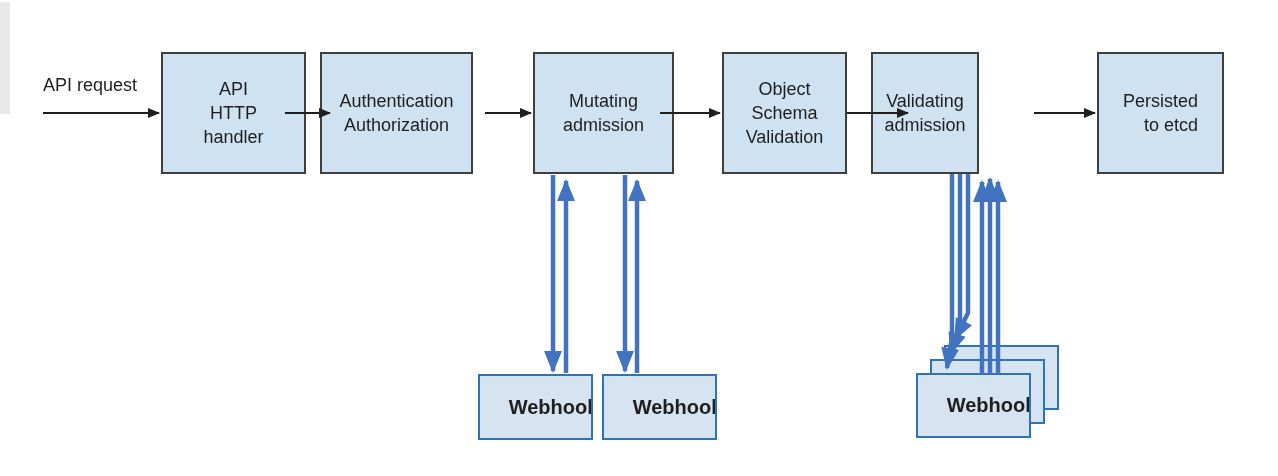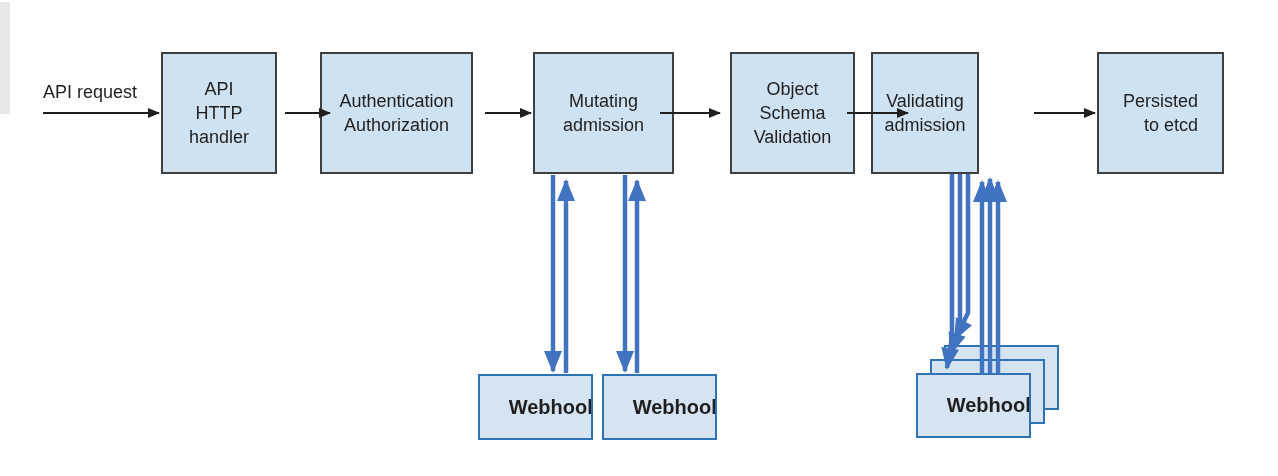--- a/index.html
+++ b/index.html
@@ -6,33 +6,33 @@
     --box-fill:#cfe2f1; --box-border:#3f3f3f; --webhook-fill:#d6e4f2; --webhook-border:#2e74b5;
     --flow-arrow:#1f1f1f; --webhook-arrow:#4173c0; --text:#1f1f1f; --background:#ffffff; --edge-artifact:#e8e8e8;
   }
   html,body{margin:0;padding:0;background:var(--background);}
   .canvas{
     position:relative; width:1278px; height:476px; background:var(--background);
     font-family:"Liberation Sans", sans-serif; color:var(--text); overflow:hidden;
   }
   .edge-artifact{position:absolute; left:0; top:2px; width:10px; height:112px; background:var(--edge-artifact);}
   .request-label{
-    position:absolute; left:43px; top:82px; font-size:18px; line-height:20px;
+    position:absolute; left:43px; top:75px; font-size:18px; line-height:20px;
     color:var(--text); white-space:nowrap;
   }
   .stage{
     position:absolute; top:52px; height:122px; box-sizing:border-box;
     background:var(--box-fill); border:2px solid var(--box-border);
     display:flex; align-items:center; justify-content:center; text-align:center;
     font-size:18px; line-height:24px; white-space:pre-line;
   }
-  .stage-0{left:161px; width:116px;}
+  .stage-0{left:161px; width:145px;}
   .stage-1{left:320px; width:153px;}
   .stage-2{left:533px; width:141px;}
-  .stage-3{left:722px; width:125px;margin-left:8px;}
+  .stage-3{left:722px; width:125px;}
   .stage-4{left:871px; width:108px;}
   .stage-5{left:1097px; width:127px;text-align:right;}
   .webhook{
     position:absolute; box-sizing:border-box; width:115px;
     background:var(--webhook-fill); border:2px solid var(--webhook-border);
     display:flex; align-items:center; justify-content:center; text-align:center;
     font-size:20px; font-weight:700; overflow:hidden;padding-left:36px;
   }
   .webhook-a{left:478px; top:374px; height:66px;}
   .webhook-b{left:602px; top:374px; height:66px;}

